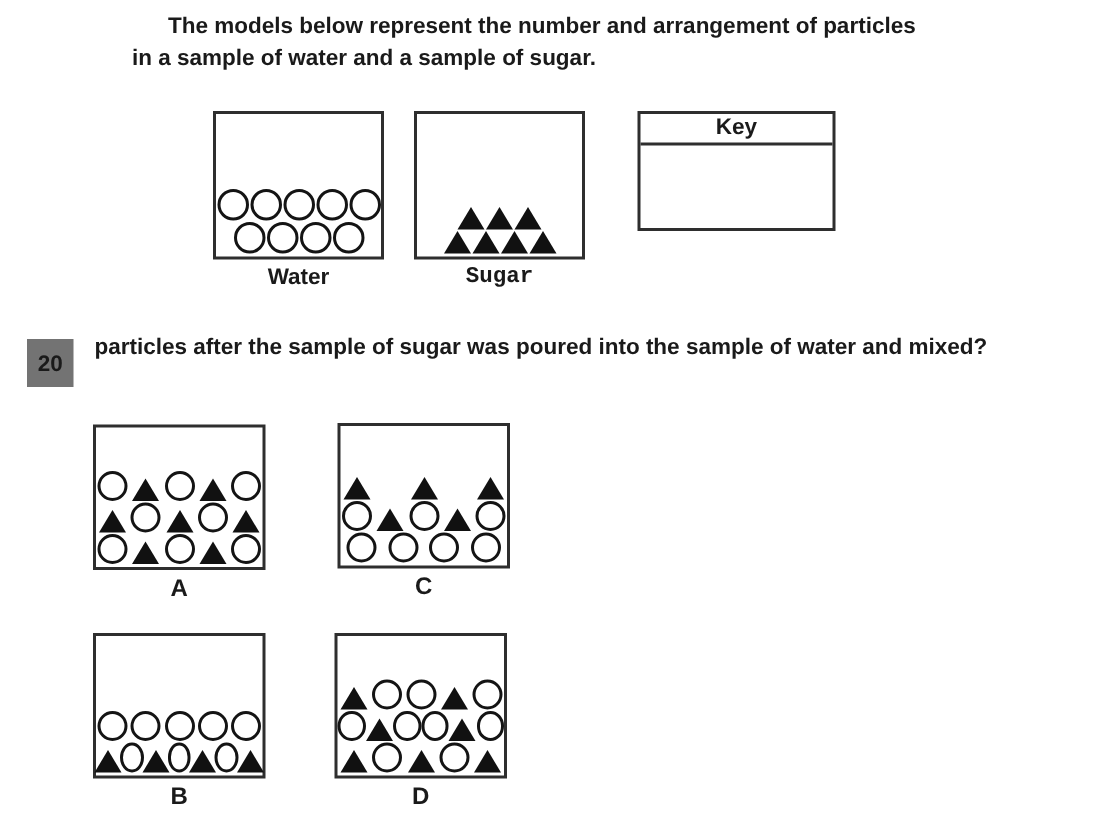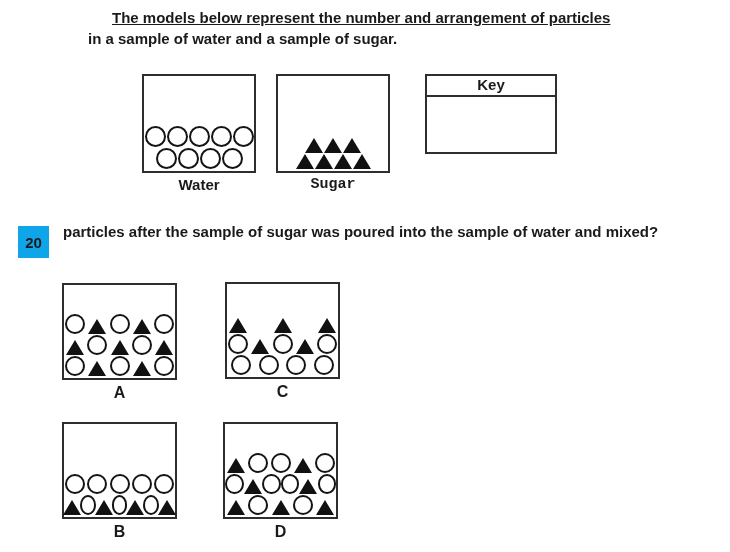--- a/index.html
+++ b/index.html
@@ -2,23 +2,23 @@
 <html><head>
 <meta charset="utf-8">
 <style>
   html,body{margin:0;padding:0;background:#fff;}
   #canvas{
     position:relative;width:730px;height:552px;background:#ffffff;
     font-family:"Liberation Sans",sans-serif;color:#1a1a1a;overflow:hidden;
   }
   
   .intro{position:absolute;left:88px;top:7px;width:600px;font-size:15px;line-height:21px;font-weight:700;}
-  .intro .l1{text-indent:24px;text-decoration:underline;}
+  .intro .l1{text-indent:24px;}
   .qbadge{
-    position:absolute;left:18px;top:226px;width:31px;height:32px;background:#0ea5e9;
+    position:absolute;left:18px;top:226px;width:31px;height:32px;background:#737373;
     display:flex;align-items:center;justify-content:center;font-size:15px;font-weight:700;
   }
   .qtext{position:absolute;left:63px;top:221px;width:667px;font-size:15px;line-height:21px;font-weight:700;}
   
   .fig{position:absolute;margin:0;display:flex;flex-direction:column;align-items:center;}
   .fig-water{left:142px;top:74px;}
   .fig-sugar{left:276px;top:74px;font-family:Liberation Mono, monospace;}
   .fig-a{left:62px;top:283px;}
   .fig-c{left:225px;top:282px;}
   .fig-b{left:62px;top:422px;}

